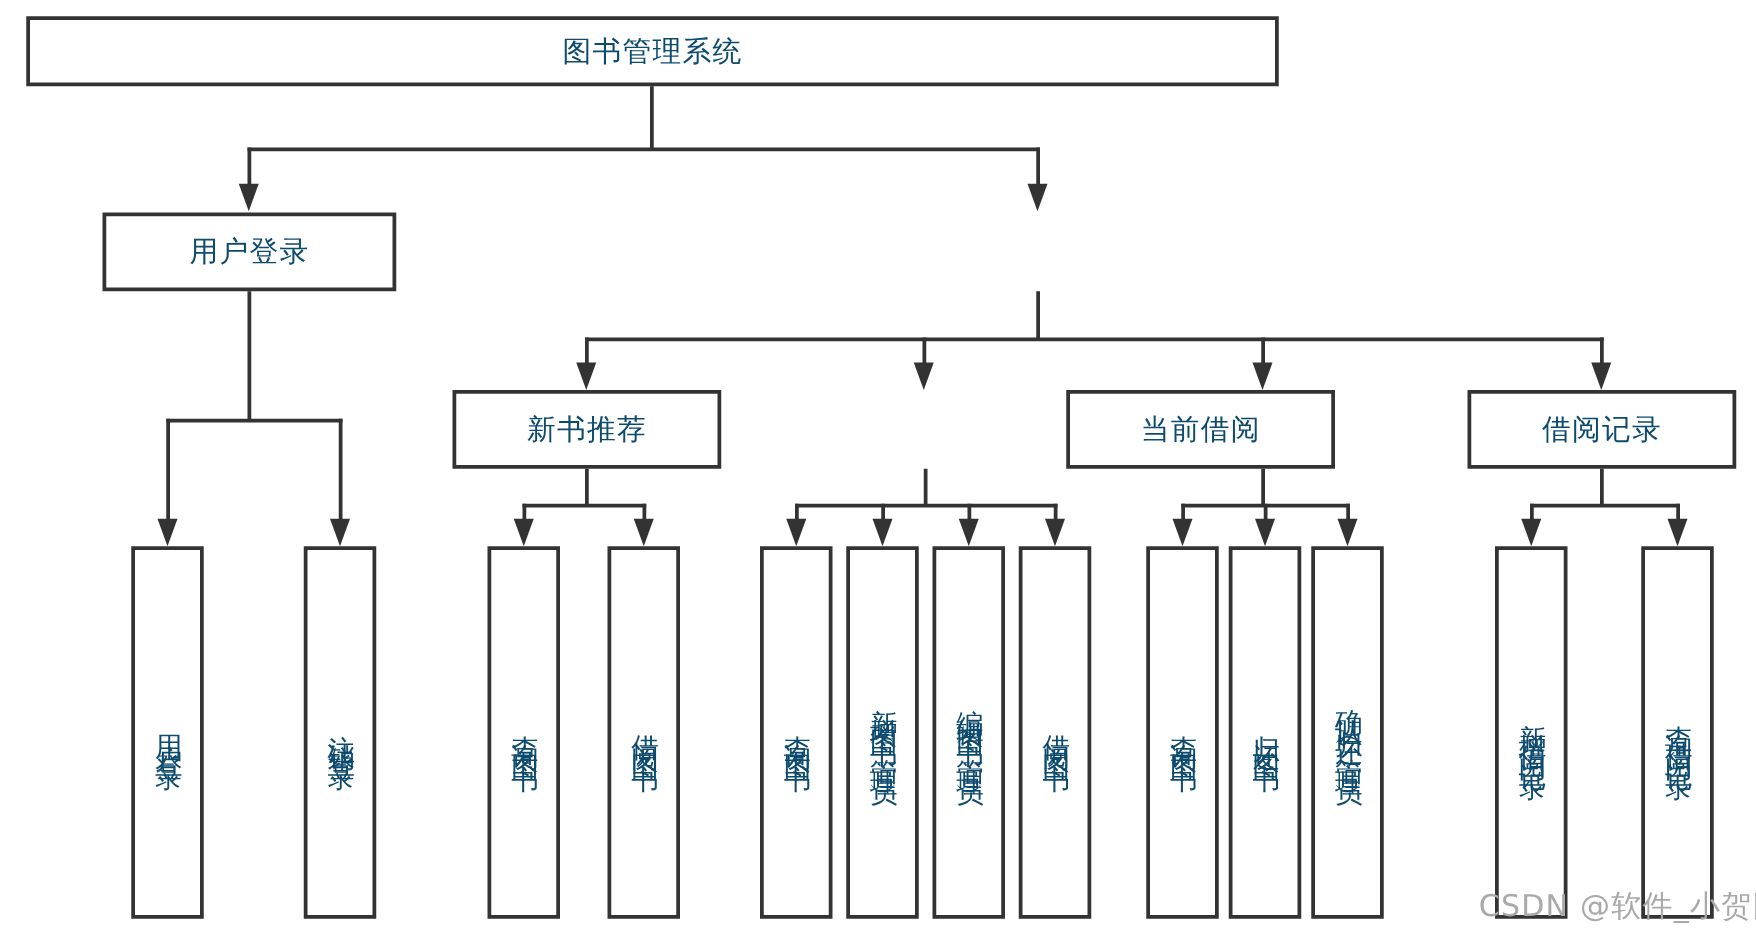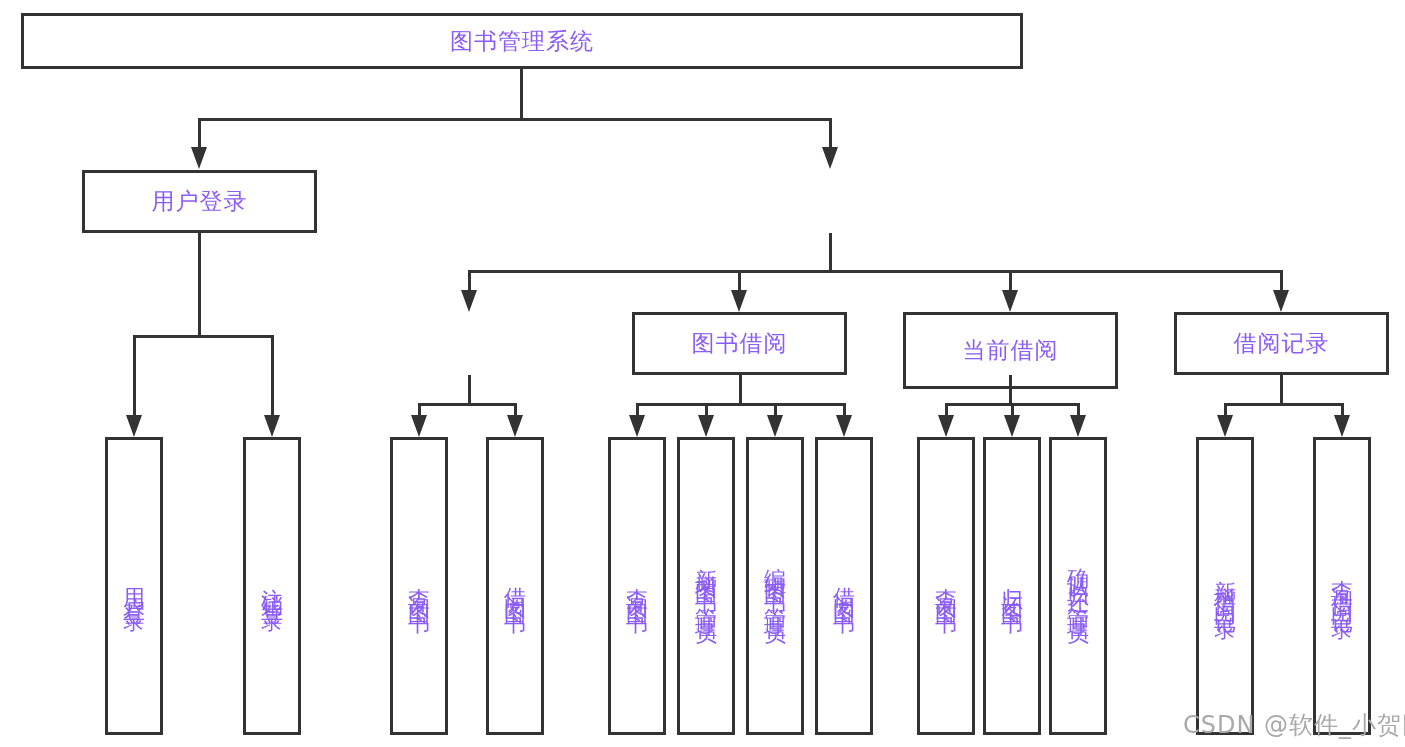--- a/index.html
+++ b/index.html
@@ -12,21 +12,21 @@
     font-family: "DejaVu Sans", "Liberation Sans", sans-serif;
     overflow: hidden;
   }
   .box {
     position: absolute;
     border: 3px solid #333333;
     background: #ffffff;
     display: flex;
     align-items: center;
     justify-content: center;
-    color: #8b5cf6;
+    color: #0c4a6e;
     font-size: 23px;
     letter-spacing: 1px;
     white-space: nowrap;
   }
   .leaf { top: 437px; width: 58px; height: 298px; }
   .vtext {
     writing-mode: vertical-rl;
     text-orientation: mixed;
     font-size: 22px;
     letter-spacing: 8px;
@@ -91,24 +91,24 @@
     <div class="vline" style="left:468px;  top:270px; height:22px;"></div>
     <div class="ahead" style="left:461px;  top:290px;"></div>
     <div class="vline" style="left:738px;  top:270px; height:22px;"></div>
     <div class="ahead" style="left:731px;  top:290px;"></div>
     <div class="vline" style="left:1009px; top:270px; height:22px;"></div>
     <div class="ahead" style="left:1002px; top:290px;"></div>
     <div class="vline" style="left:1280px; top:270px; height:22px;"></div>
     <div class="ahead" style="left:1273px; top:290px;"></div>
   </div>
 
-  <div class="box" style="left:632px; top:312px; width:215px; height:63px;">
-    <span>图书借阅</span>
-  </div>
-  <div class="box" style="left:903px; top:312px; width:215px; height:77px;">
+  <div class="box" style="left:362px; top:312px; width:215px; height:63px;">
+    <span>新书推荐</span>
+  </div>
+  <div class="box" style="left:853px; top:312px; width:215px; height:63px;">
     <span>当前借阅</span>
   </div>
   <div class="box" style="left:1174px; top:312px; width:215px; height:63px;">
     <span>借阅记录</span>
   </div>
 
   <div>
     <div class="vline" style="left:468px; top:375px; height:30px;"></div>
     <div class="hline" style="left:418px; top:403px; width:99px;"></div>
     <div class="vline" style="left:418px; top:403px; height:14px;"></div>

